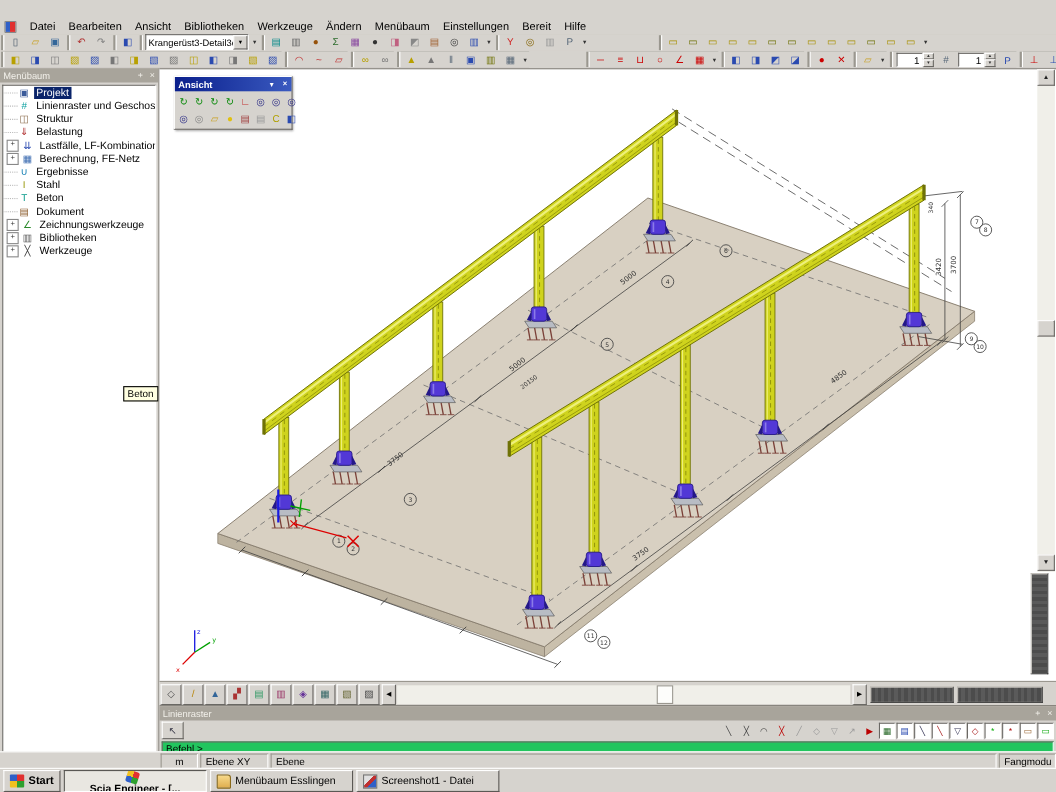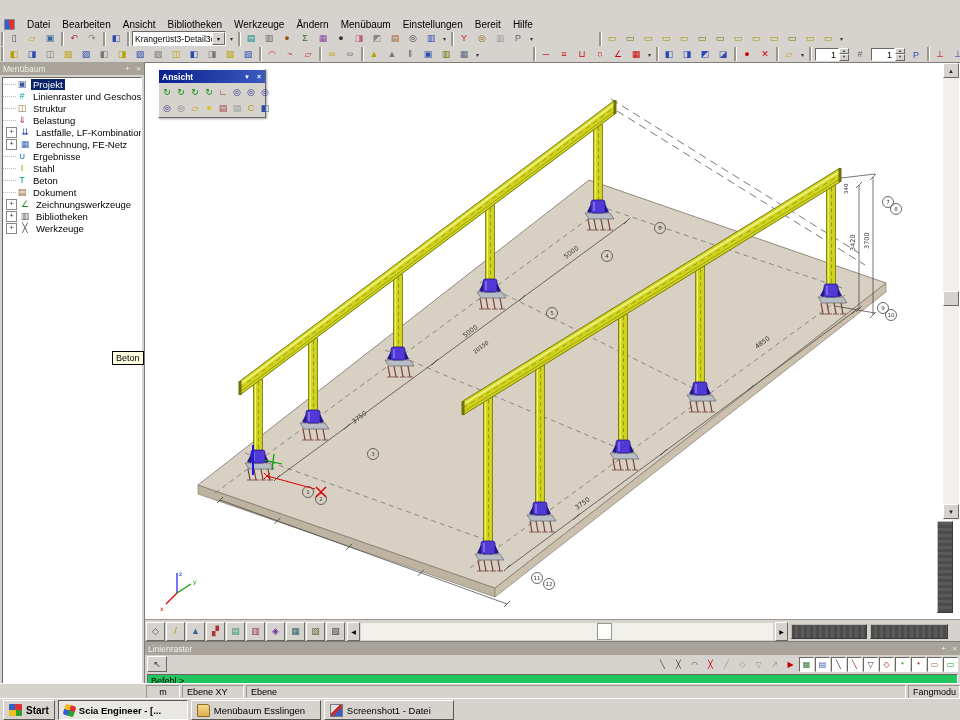--- a/index.html
+++ b/index.html
@@ -994,21 +994,21 @@
     <span class="scell" style="flex:1">Ebene</span>
     <span class="scell" style="width:42px">Fangmodu</span>
   </div>
 
   <div id="taskbar">
     <span class="taskbtn" id="start">
       <span class="ticon16 flag"></span>
       <span>Start</span>
     </span>
     <span id="tasks" style="display:flex">
-        <span class="taskbtn active" style="width: 118px;">
+        <span class="taskbtn active" style="width: 118px; flex-direction: column;">
           <span class="ticon16" style="background: conic-gradient(rgb(224, 48, 48) 0deg, rgb(224, 48, 48) 25%, rgb(46, 160, 46) 0deg, rgb(46, 160, 46) 50%, rgb(48, 96, 200) 0deg, rgb(48, 96, 200) 75%, rgb(240, 192, 32) 0deg); border-radius: 2px; transform: rotate(18deg);"></span>
           <span>Scia Engineer - [...</span>
         </span>
         <span class="taskbtn" style="width: 118px;">
           <span class="ticon16 foldericon"></span>
           <span>Menübaum Esslingen</span>
         </span>
         <span class="taskbtn" style="width: 118px;">
           <span class="ticon16 painticon"></span>
           <span>Screenshot1 - Datei</span>

